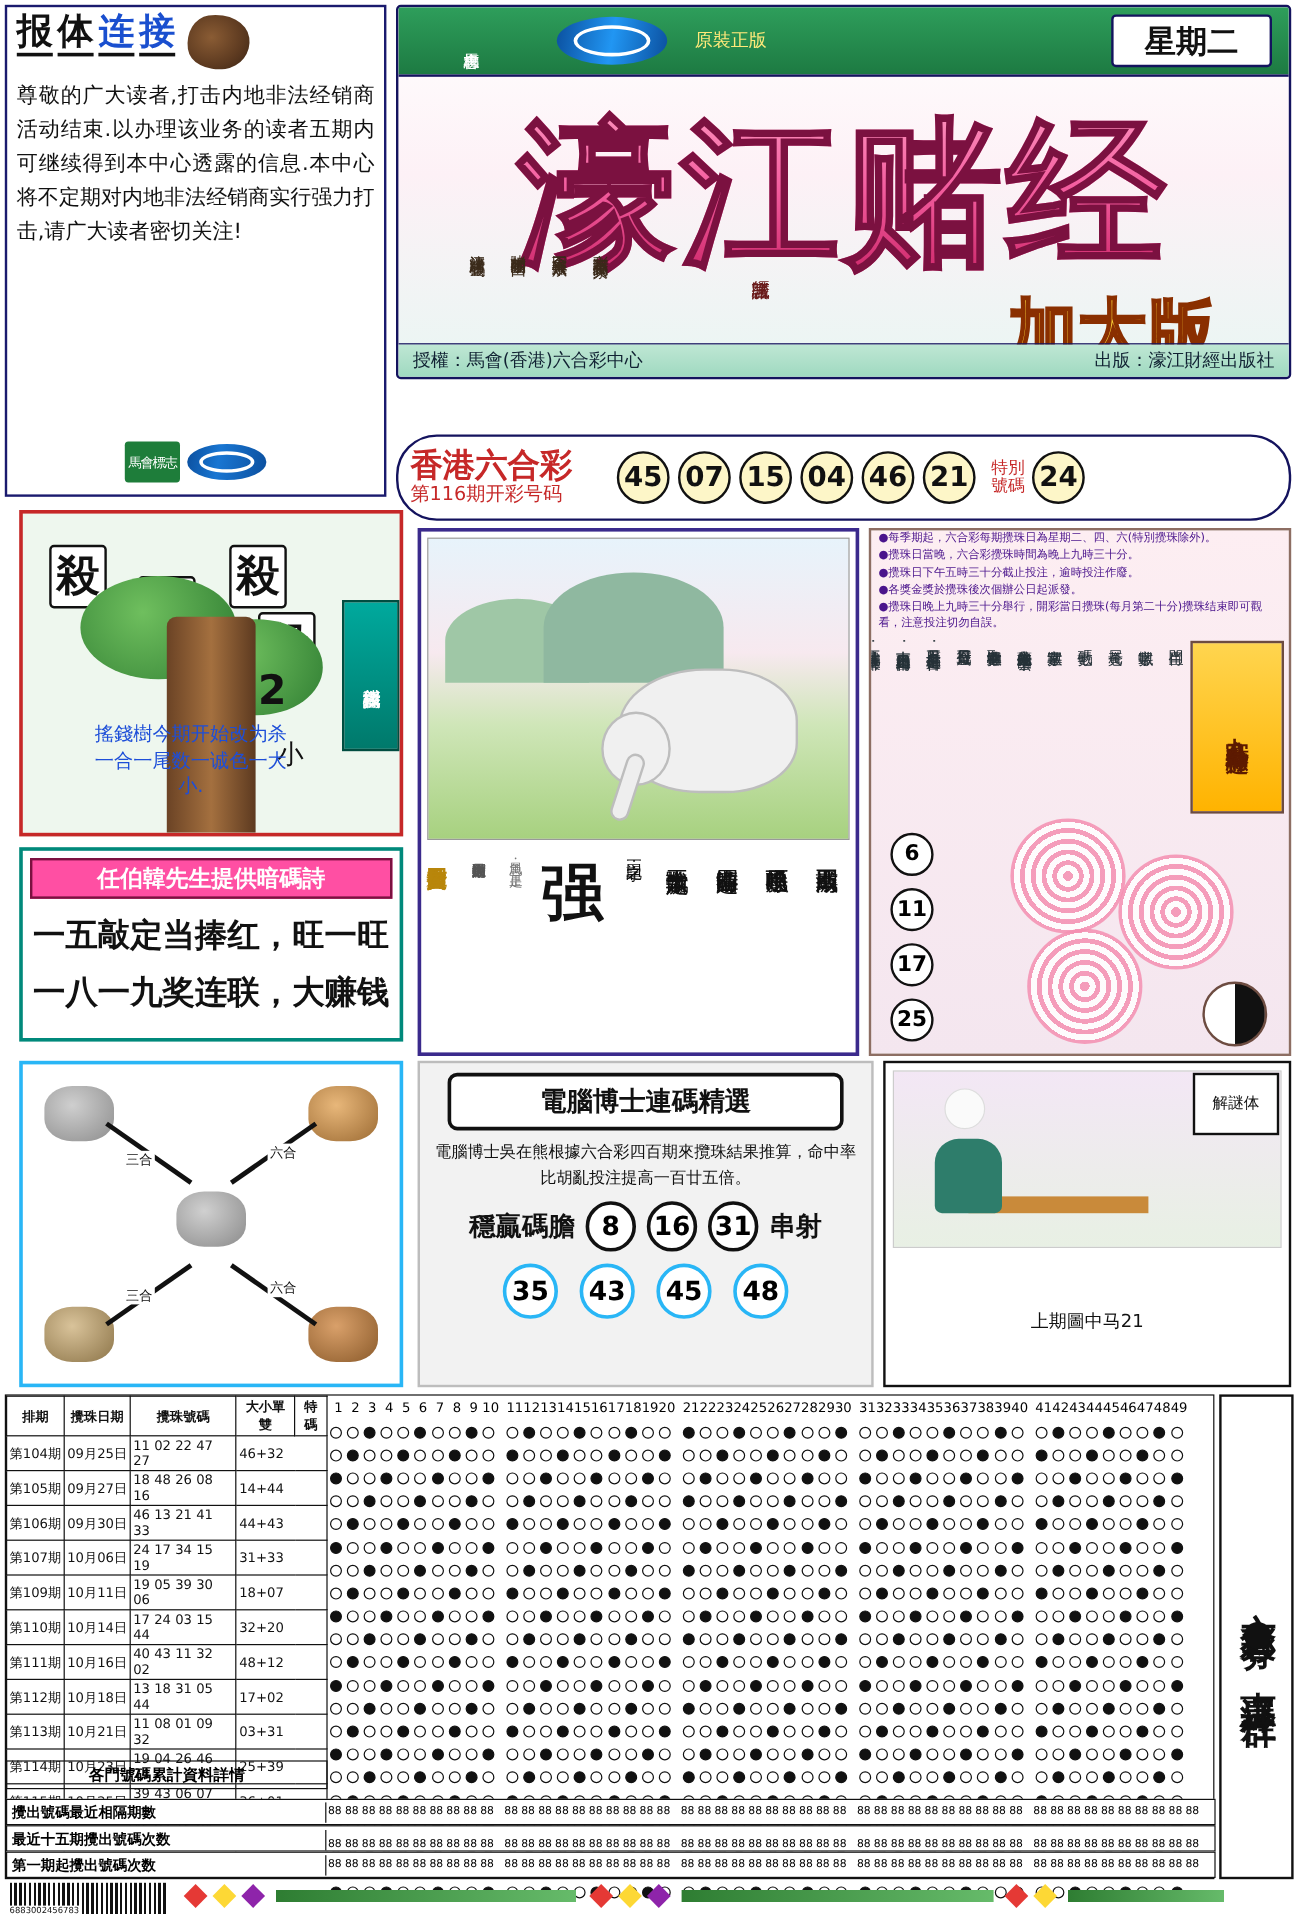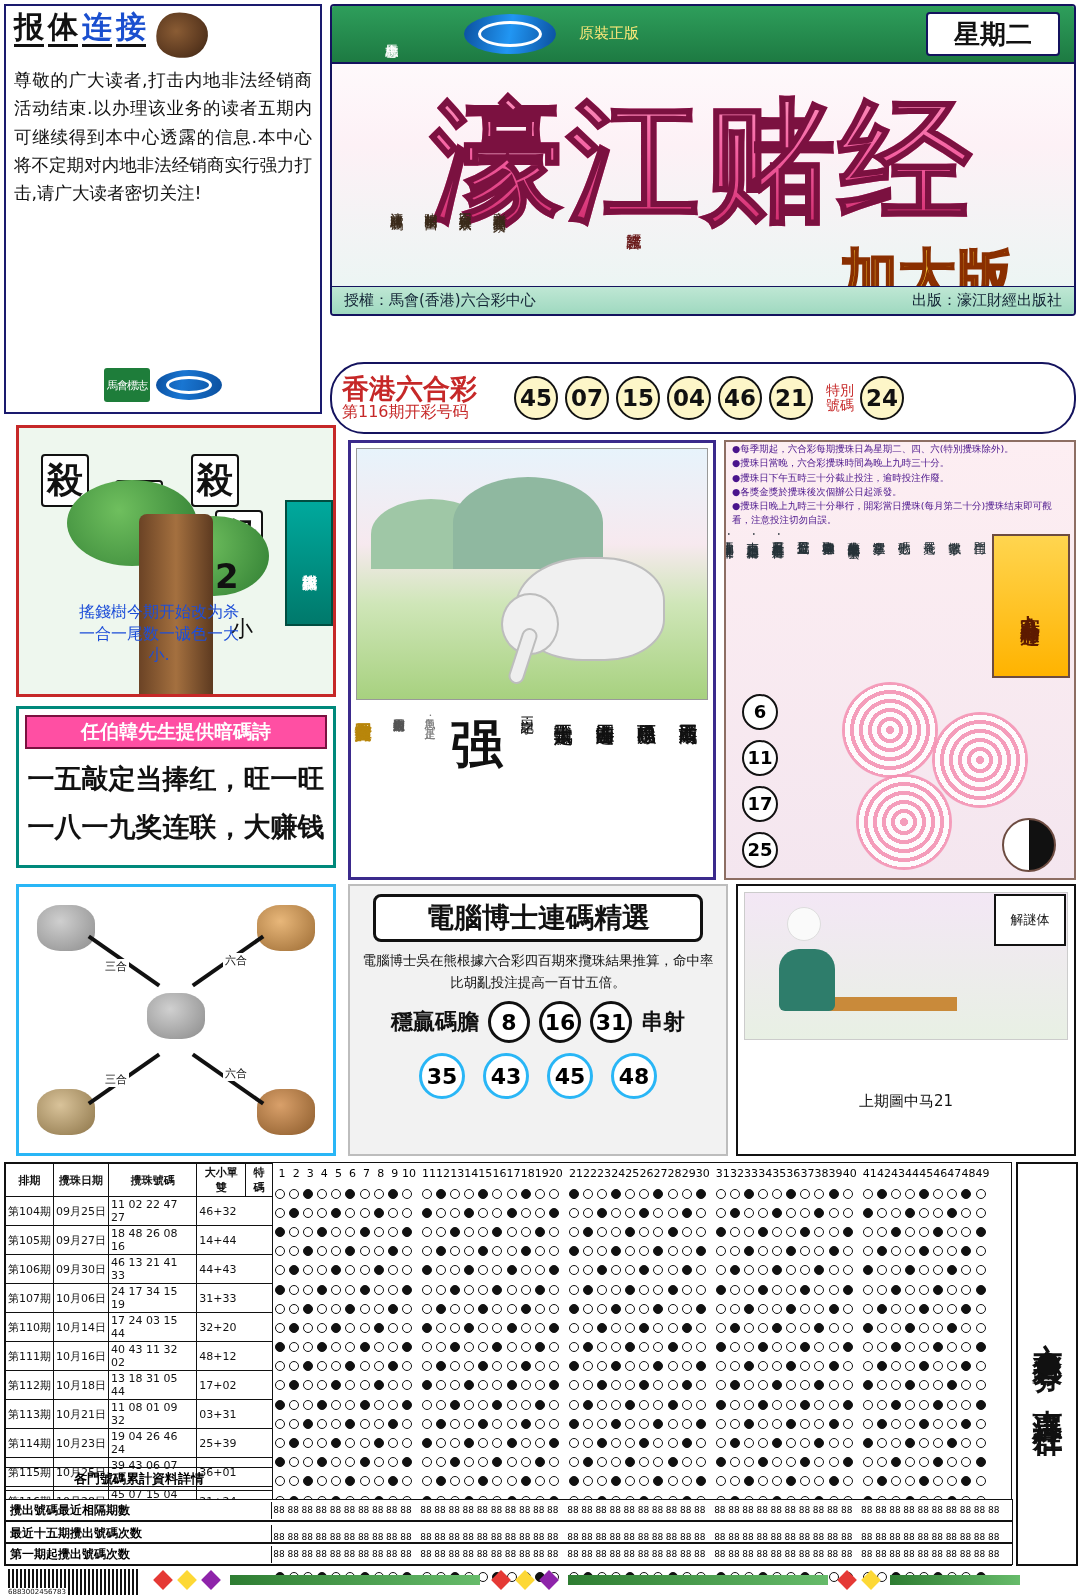--- a/index.html
+++ b/index.html
@@ -284,21 +284,21 @@
 
   
   #doc {
     left:348px; top:884px; width:380px; height:272px;
     border:2px solid #bdbdbd; background:#f2f2f2; position:absolute;
   }
   #doc-title {
     margin:8px auto 0; width:330px; height:48px;
     border:3px solid #111; border-radius:8px; background:#fff;
     display:flex; align-items:center; justify-content:center;
-    font-size:28px; font-weight:bold; color:#111;
+    font-size:22px; font-weight:bold; color:#111;
     font-family:"DejaVu Serif",serif;
   }
   #doc-desc { font-size:13.5px; color:#111; text-align:center; margin:8px 10px 0; line-height:1.6; }
   #doc-row1 { display:flex; align-items:center; justify-content:center; gap:9px; margin-top:8px; }
   #doc-row1 .lbl { font-size:22px; font-weight:bold; color:#111; }
   .dball {
     width:42px; height:42px; border-radius:50%; border:3px solid #111;
     background:#fff; display:flex; align-items:center; justify-content:center;
     font-size:22px; font-weight:bold;
   }
@@ -573,20 +573,26 @@
           <td style="white-space: nowrap;">第106期</td>
           <td style="white-space: nowrap;">09月30日</td>
           <td>46 13 21 41 33</td>
           <td colspan="2">44+43</td>
         </tr>
         <tr>
           <td style="white-space: nowrap;">第107期</td>
           <td style="white-space: nowrap;">10月06日</td>
           <td>24 17 34 15 19</td>
           <td colspan="2">31+33</td>
+        </tr>
+        <tr>
+          <td style="white-space: nowrap;">第109期</td>
+          <td style="white-space: nowrap;">10月11日</td>
+          <td>19 05 39 30 06</td>
+          <td colspan="2">18+07</td>
         </tr>
         <tr>
           <td style="white-space: nowrap;">第110期</td>
           <td style="white-space: nowrap;">10月14日</td>
           <td>17 24 03 15 44</td>
           <td colspan="2">32+20</td>
         </tr>
         <tr>
           <td style="white-space: nowrap;">第111期</td>
           <td style="white-space: nowrap;">10月16日</td>

